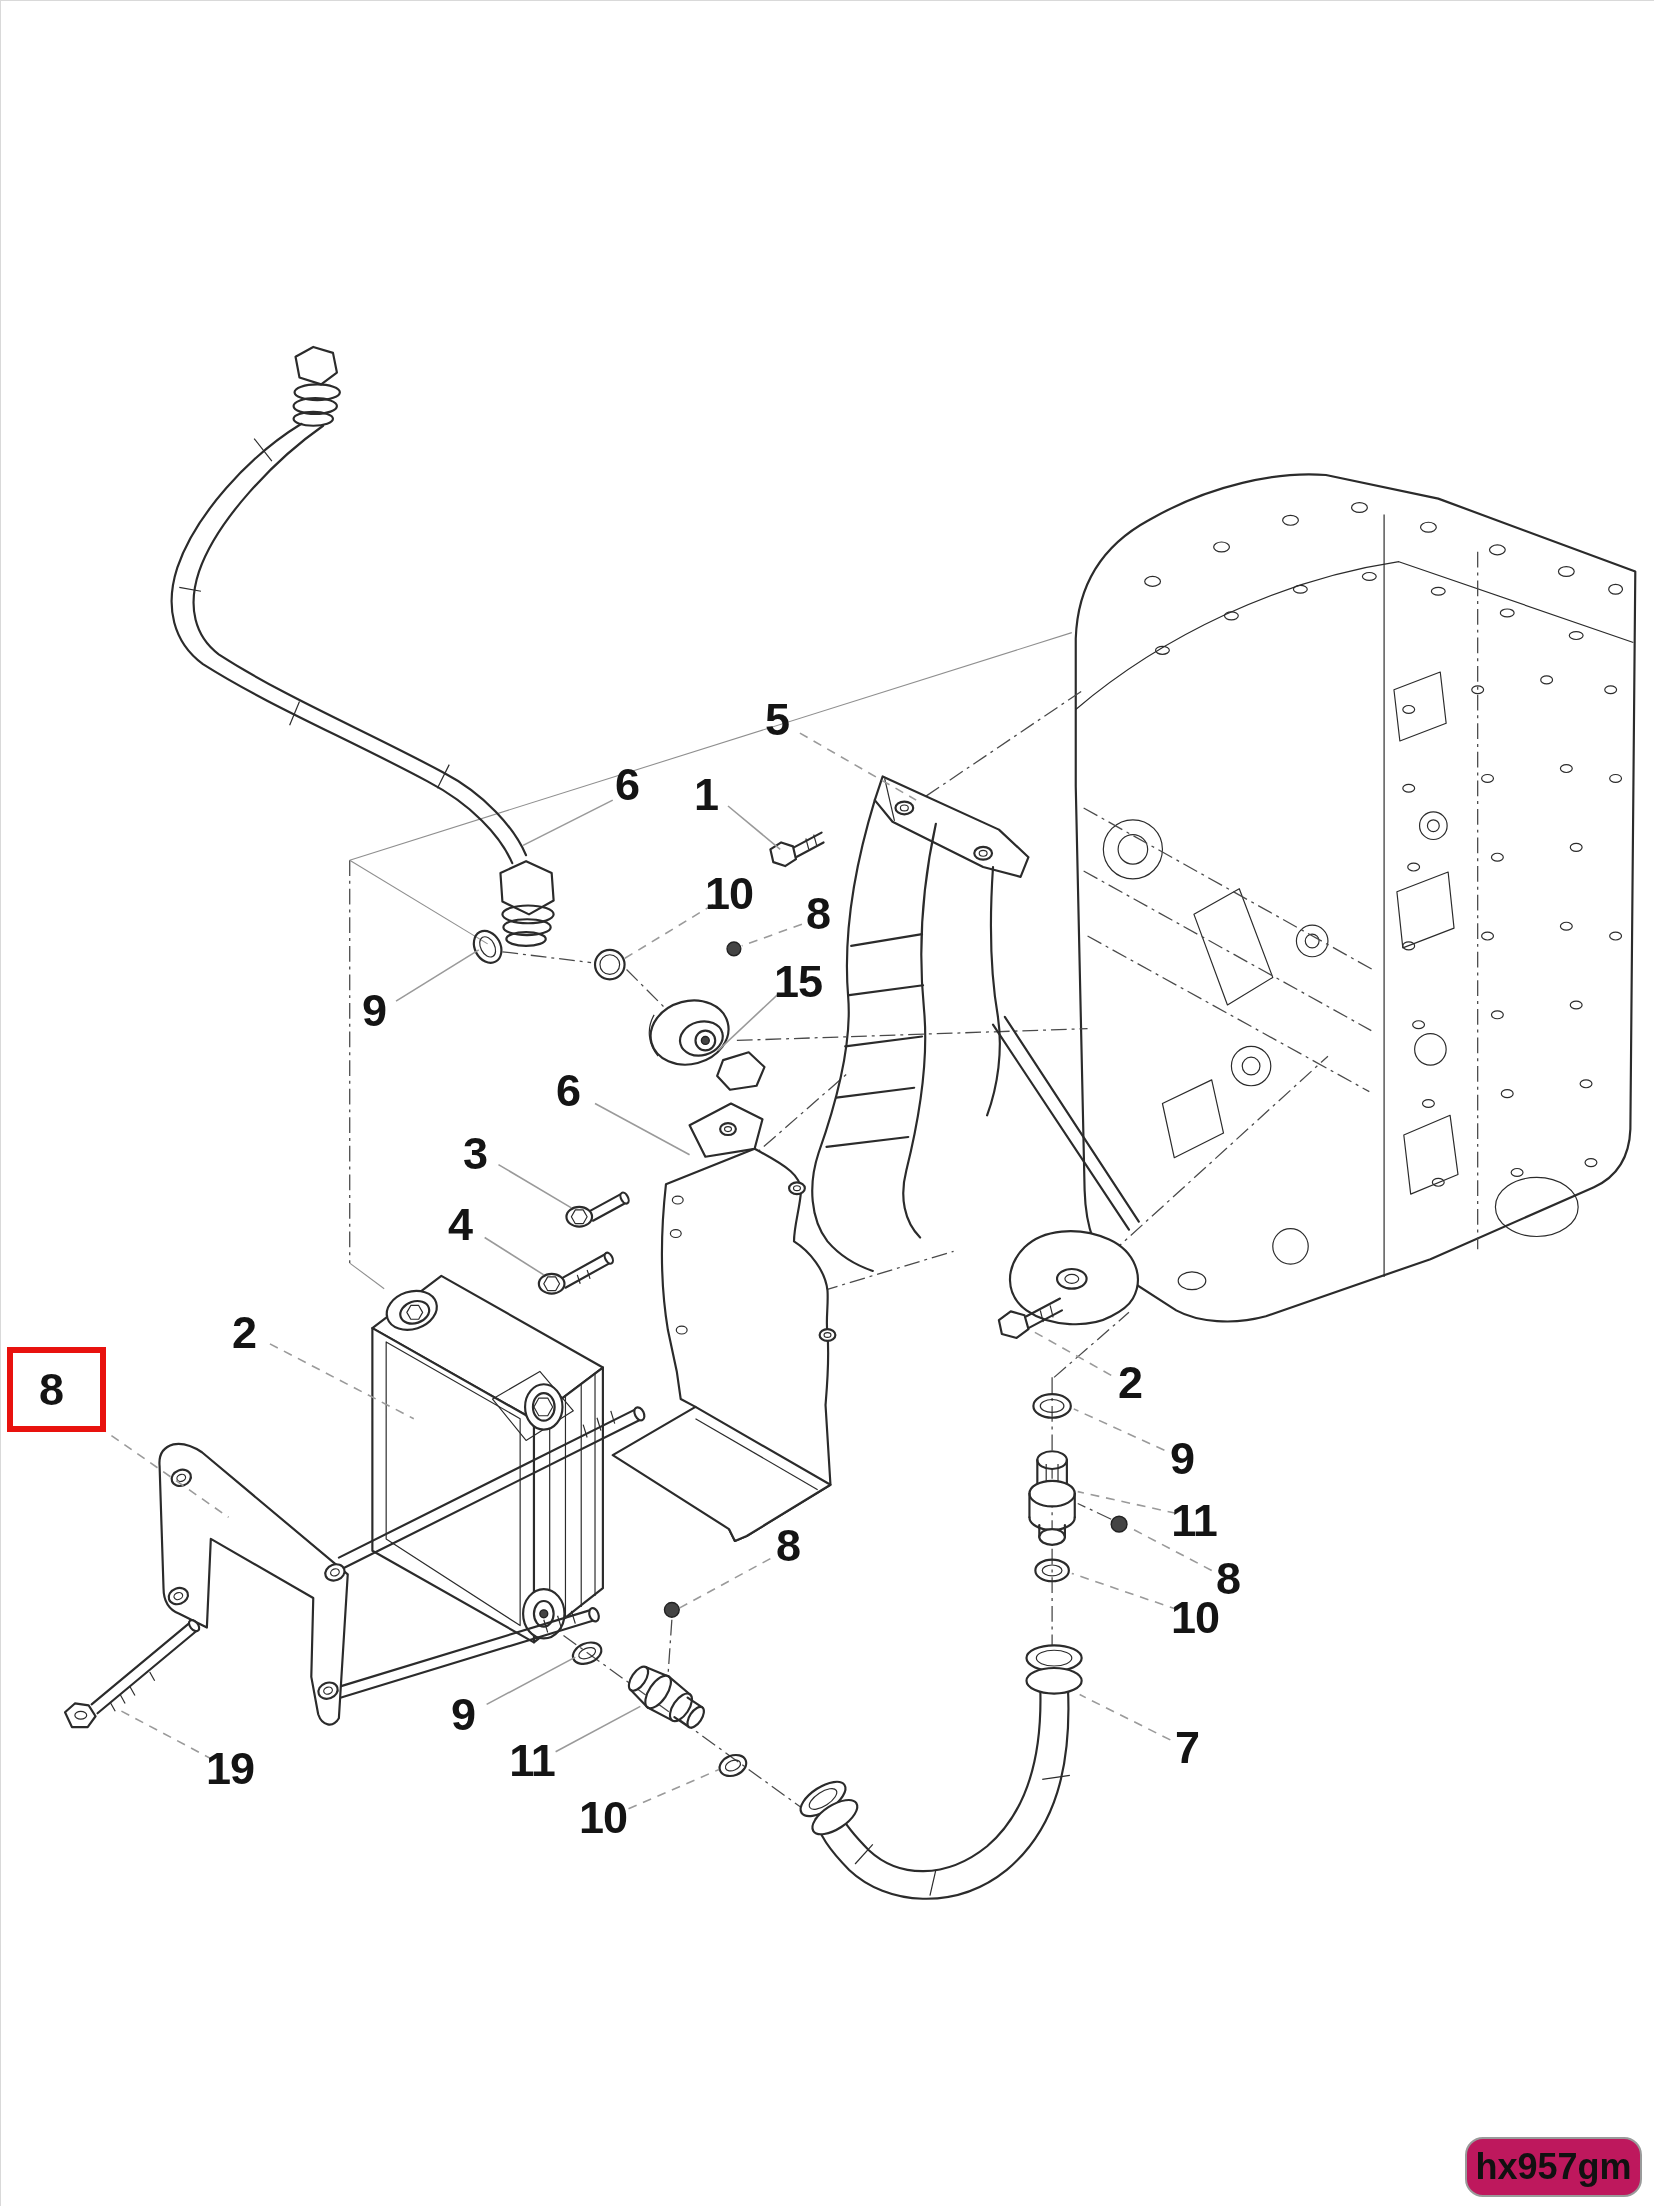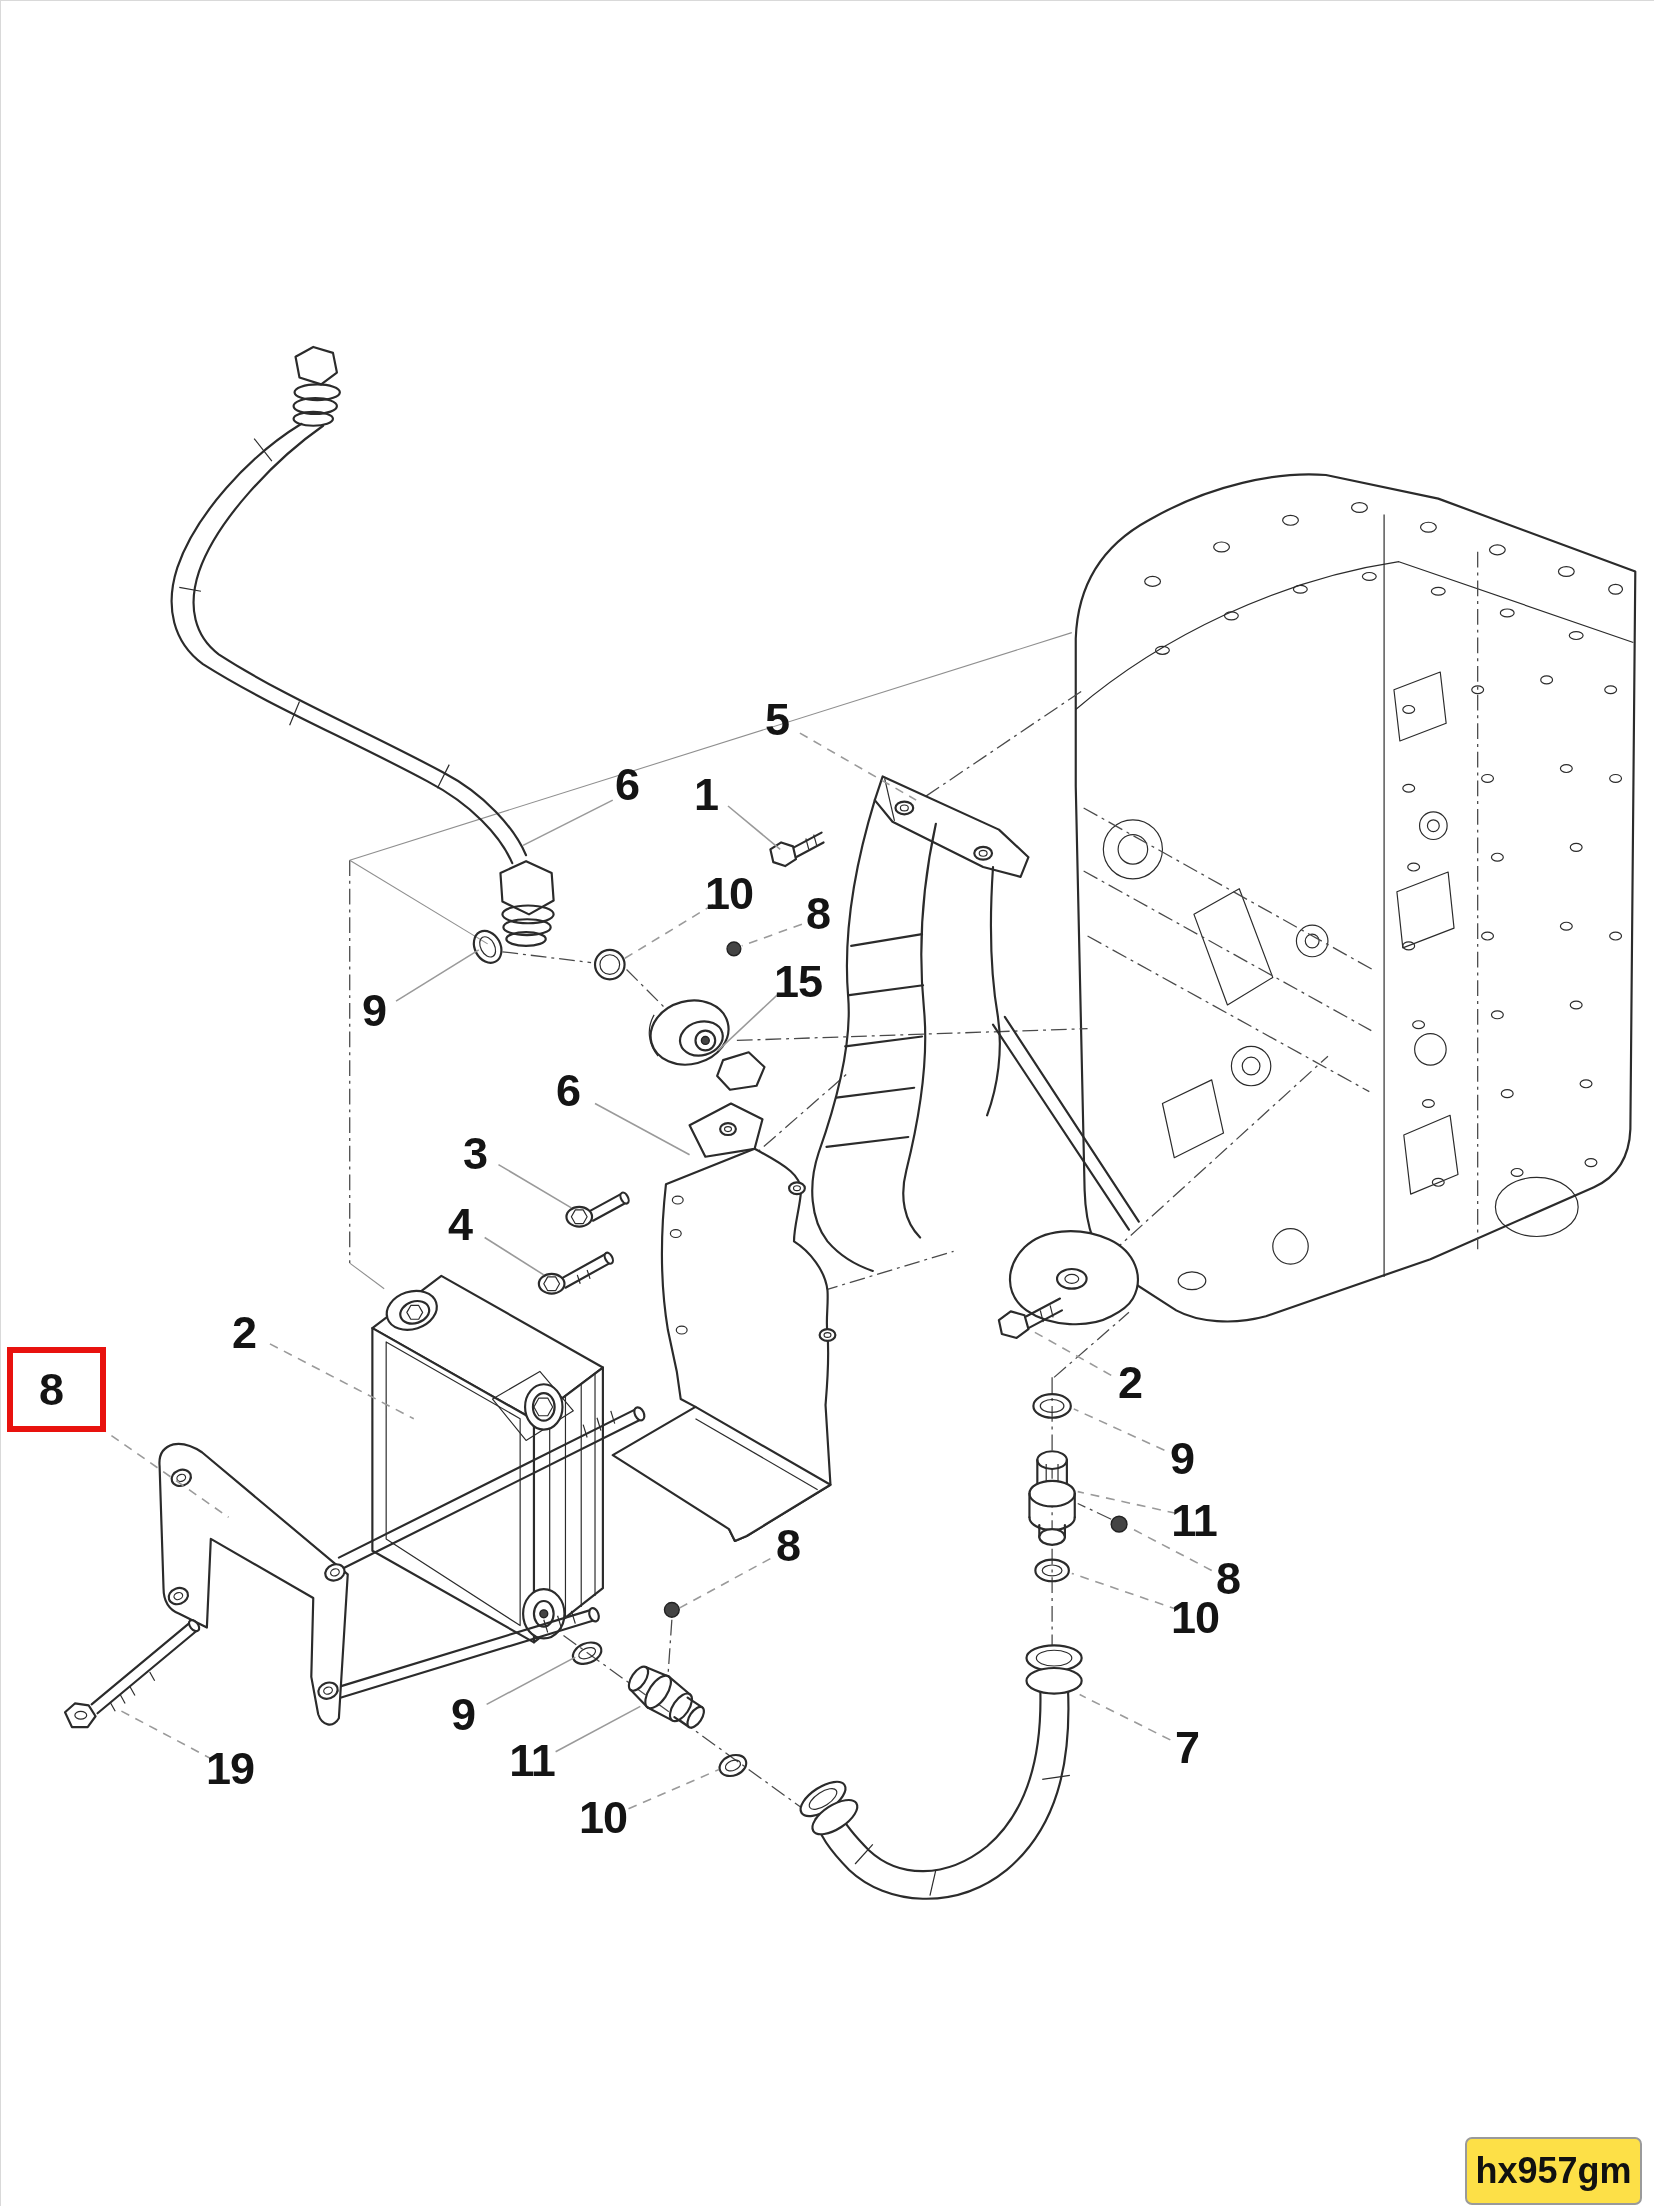--- a/index.html
+++ b/index.html
@@ -5,22 +5,22 @@
   html,body{margin:0;padding:0;background:#fff;}
   #page{position:relative;width:1655px;height:2207px;background:#ffffff;
         font-family:"Liberation Sans",sans-serif;overflow:hidden;
         outline:1px solid #d9d9d9;outline-offset:-1px;}
   #art{position:absolute;left:0;top:0;}
   .callout{position:absolute;transform:translate(-50%,-50%);
            font-weight:700;font-size:45px;line-height:1;color:#141414;
            letter-spacing:-1px;white-space:nowrap;}
   .hlbox{position:absolute;left:6.9px;top:1347px;width:99px;height:85px;
          border:6.9px solid #e8120e;box-sizing:border-box;}
-  .codebox{position:absolute;left:1465px;top:2137px;width:177px;height:68px;
-           border:2px solid #9a9a9a;border-radius:7px;background:#fde047;
+  .codebox{position:absolute;left:1465px;top:2137px;width:177px;height:60px;
+           border:2px solid #9a9a9a;border-radius:18px;background:#be185d;
            display:flex;align-items:center;justify-content:center;
            font-weight:700;font-size:36px;color:#111;box-sizing:border-box;}
   svg .part{stroke:#2b2b2b;stroke-width:2.2;fill:#ffffff;stroke-linejoin:round;stroke-linecap:round;}
   svg .partthin{stroke:#2b2b2b;stroke-width:1.2;fill:none;stroke-linejoin:round;}
   svg .nofill{fill:none;}
   svg .dark{fill:#444;stroke:#222;stroke-width:1.4;}
   svg .leader{stroke:#9a9a9a;stroke-width:1.6;fill:none;}
   svg .leaderdash{stroke:#9a9a9a;stroke-width:1.6;fill:none;stroke-dasharray:9 7;}
   svg .cline{stroke:#4a4a4a;stroke-width:1.3;fill:none;stroke-dasharray:16 5 3 5;}
   svg .proj{stroke:#8f8f8f;stroke-width:1.1;fill:none;}

